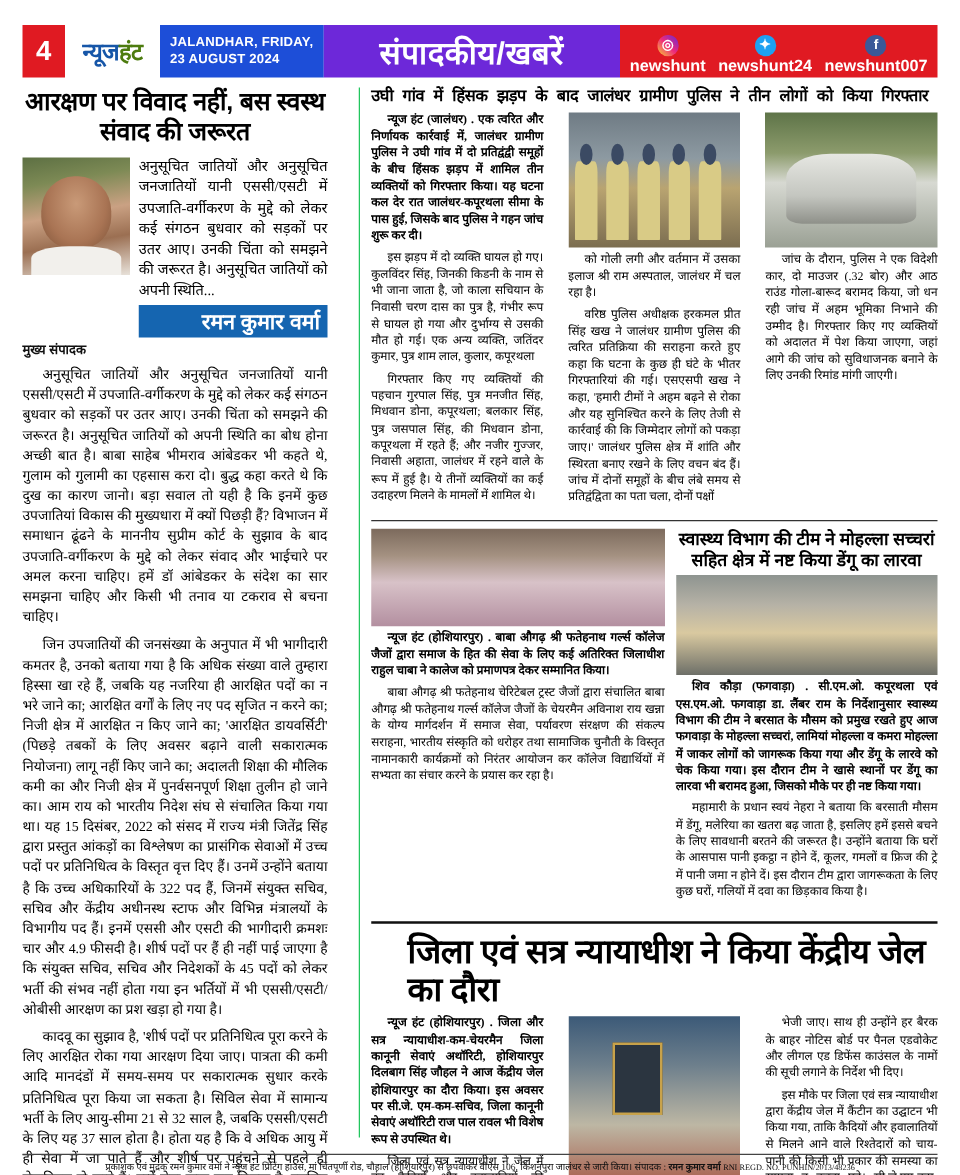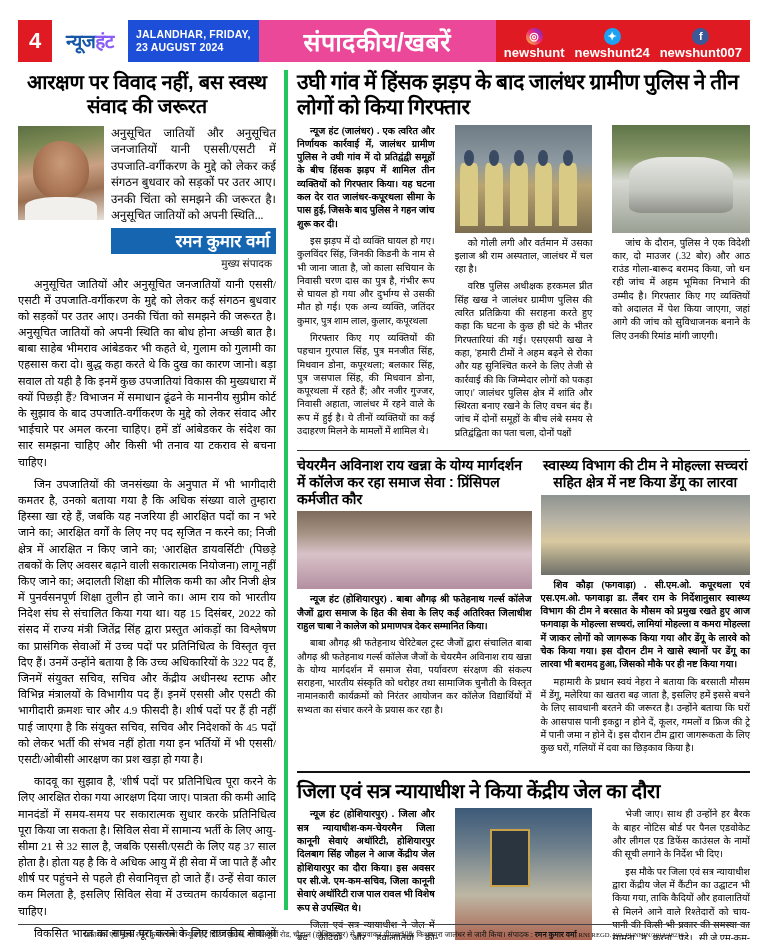--- a/index.html
+++ b/index.html
@@ -47,39 +47,39 @@
     min-width: 76px;
   }
   .mast-logo-text {
     font-family: "Liberation Sans", sans-serif;
     font-weight: bold;
     font-size: 19px;
     letter-spacing: -0.5px;
     white-space: nowrap;
   }
   .mast-logo-blue { color: #1656a8; }
-  .mast-logo-red { color: #8b5cf6; }
+  .mast-logo-red { color: #4d7c0f; }
 
   .mast-date {
     background: #1d4ed8;
     color: #ffffff;
     display: flex;
     flex-direction: column;
     justify-content: center;
     padding: 0 8px;
     font-family: "Liberation Sans", sans-serif;
     font-weight: bold;
     font-size: 10.5px;
     line-height: 1.25;
     letter-spacing: 0.2px;
     min-width: 102px;
   }
 
   .mast-section {
-    background: #ec4899;
+    background: #6d28d9;
     color: #ffffff;
     flex: 1;
     display: flex;
     align-items: center;
     justify-content: center;
     font-family: "Liberation Sans", sans-serif;
     font-weight: bold;
     font-size: 25px;
     letter-spacing: 0.5px;
   }
@@ -120,22 +120,22 @@
 
   
   .content {
     display: flex;
     margin: 8px 18px 0 18px;
     height: 840px;
   }
 
   .col-editorial {
     width: 270px;
-    padding-right: 8px;
-    border-right: 4px solid #22c55e;
+    padding-right: 25px;
+    border-right: 1px solid #22c55e;
   }
   .col-main {
     flex: 1;
     padding-left: 9px;
   }
 
   
   .ed-title {
     font-family: "Liberation Sans", sans-serif;
     font-weight: bold;
@@ -188,60 +188,61 @@
     justify-content: flex-end;
     padding-right: 6px;
   }
   .ed-byline {
     font-family: "Liberation Sans", sans-serif;
     font-weight: bold;
     font-size: 17px;
     color: #ffffff;
   }
   .ed-role {
-    text-align: right;
     font-size: 10.5px;
     font-family: "Liberation Sans", sans-serif;
     margin: 2px 4px 6px 0;
     color: #111;
+    font-weight: bold;
   }
   .ed-body p {
     font-size: 11.1px;
     line-height: 1.46;
     text-align: justify;
     text-indent: 16px;
     margin-bottom: 6px;
     font-family: "Liberation Serif", serif;
   }
 
   
   .story { margin-bottom: 6px; }
 
   .headline-1 {
-    font-family: Liberation Serif, serif;
-    font-weight: bold;
-    font-size: 21px;
+    font-family: Liberation Mono, monospace;
+    font-weight: bold;
+    font-size: 13px;
     line-height: 1.18;
     letter-spacing: -0.3px;
     margin-bottom: 5px;
   }
   .headline-2 {
     font-family: "Liberation Sans", sans-serif;
     font-weight: bold;
     font-size: 14px;
     line-height: 1.2;
     margin-bottom: 4px;
   }
   .headline-3 {
     font-family: "Liberation Sans", sans-serif;
     font-weight: bold;
-    font-size: 20px;
+    font-size: 27px;
     line-height: 1.15;
     letter-spacing: -0.4px;
     margin-bottom: 5px;
+    margin-left: 29px;
   }
   .hr-thin { border: none; border-top: 1px solid #333; margin: 5px 0 6px 0; }
   .hr-thick { border: none; border-top: 2px solid #111; margin: 6px 0 7px 0; }
 
   .cols-3 {
     display: flex;
     gap: 20px;
   }
   .cols-2 {
     display: flex;
@@ -408,21 +409,20 @@
             </div>
           </div>
         </div>
       </div>
 
       <hr class="hr-thin">
 
       <div class="cols-2">
 
         <div class="ccol story" style="flex:1.12">
-          <div class="headline-2">चेयरमैन अविनाश राय खन्ना के योग्य मार्गदर्शन में कॉलेज कर रहा समाज सेवा : प्रिंसिपल कर्मजीत कौर</div>
           <div class="ph ph-girls"></div>
           <div class="txt" style="margin-top:4px">
             <p class="lead">न्यूज हंट (होशियारपुर) . बाबा औगढ़ श्री फतेहनाथ गर्ल्स कॉलेज जैजों द्वारा समाज के हित की सेवा के लिए कई अतिरिक्त जिलाधीश राहुल चाबा ने कालेज को प्रमाणपत्र देकर सम्मानित किया।</p>
             <p>बाबा औगढ़ श्री फतेहनाथ चेरिटेबल ट्रस्ट जैजों द्वारा संचालित बाबा औगढ़ श्री फतेहनाथ गर्ल्स कॉलेज जैजों के चेयरमैन अविनाश राय खन्ना के योग्य मार्गदर्शन में समाज सेवा, पर्यावरण संरक्षण की संकल्प सराहना, भारतीय संस्कृति को धरोहर तथा सामाजिक चुनौती के विस्तृत नामानकारी कार्यक्रमों को निरंतर आयोजन कर कॉलेज विद्यार्थियों में सभ्यता का संचार करने के प्रयास कर रहा है।</p>
           </div>
         </div>
 
         <div class="ccol story">
           <div class="headline-2" style="text-align:center">स्वास्थ्य विभाग की टीम ने मोहल्ला सच्चरां सहित क्षेत्र में नष्ट किया डेंगू का लारवा</div>
           <div class="ph ph-group"></div>

